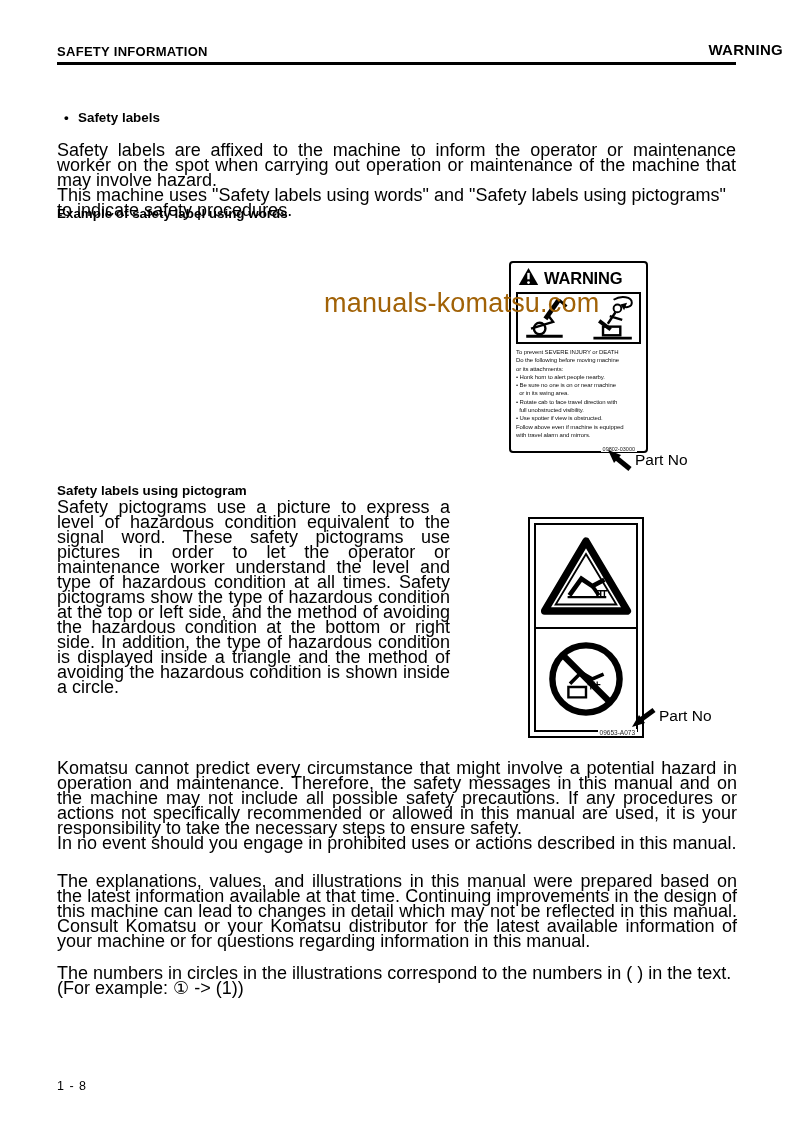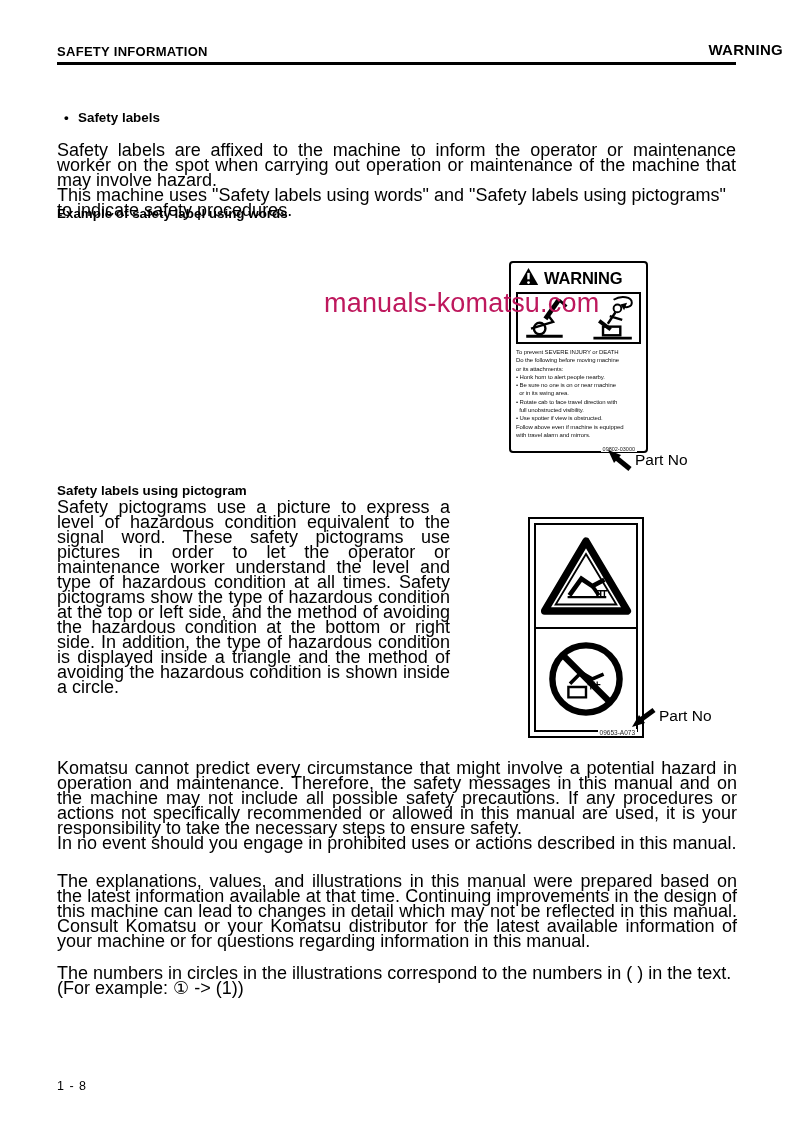--- a/index.html
+++ b/index.html
@@ -22,21 +22,21 @@
   .intro-p{left:57px;top:143px;width:679px;}
   .section-heading{font-size:13.4px;font-weight:bold;}
   .ex-heading{left:57px;top:206px;}
   .picto-heading{left:57px;top:483px;}
   .picto-body{left:57px;top:500px;width:393px;}
   .closing-1{left:57px;top:761px;width:680px;}
   .closing-2{left:57px;top:874px;width:680px;}
   .closing-3{left:57px;top:966px;width:680px;}
   .footer-page{left:57px;top:1079px;font-size:12.5px;letter-spacing:1px;}
   .watermark{
-    left:324px;top:288px;font-size:27px;color:#be185d;
+    left:324px;top:288px;font-size:27px;color:#a16207;
     z-index:6;white-space:nowrap;letter-spacing:0.2px;
   }
   
   .warning-label{
     left:509px;top:261px;width:139px;height:192px;box-sizing:border-box;
     border:2px solid #000;border-radius:4px;padding:3px 5px 2px 5px;
     background:#fff;z-index:2;
   }
   .wl-header{display:flex;align-items:center;gap:5px;padding:1px 2px 2px 2px;}
   .wl-signal{font-weight:bold;font-size:16.5px;letter-spacing:-0.2px;}

